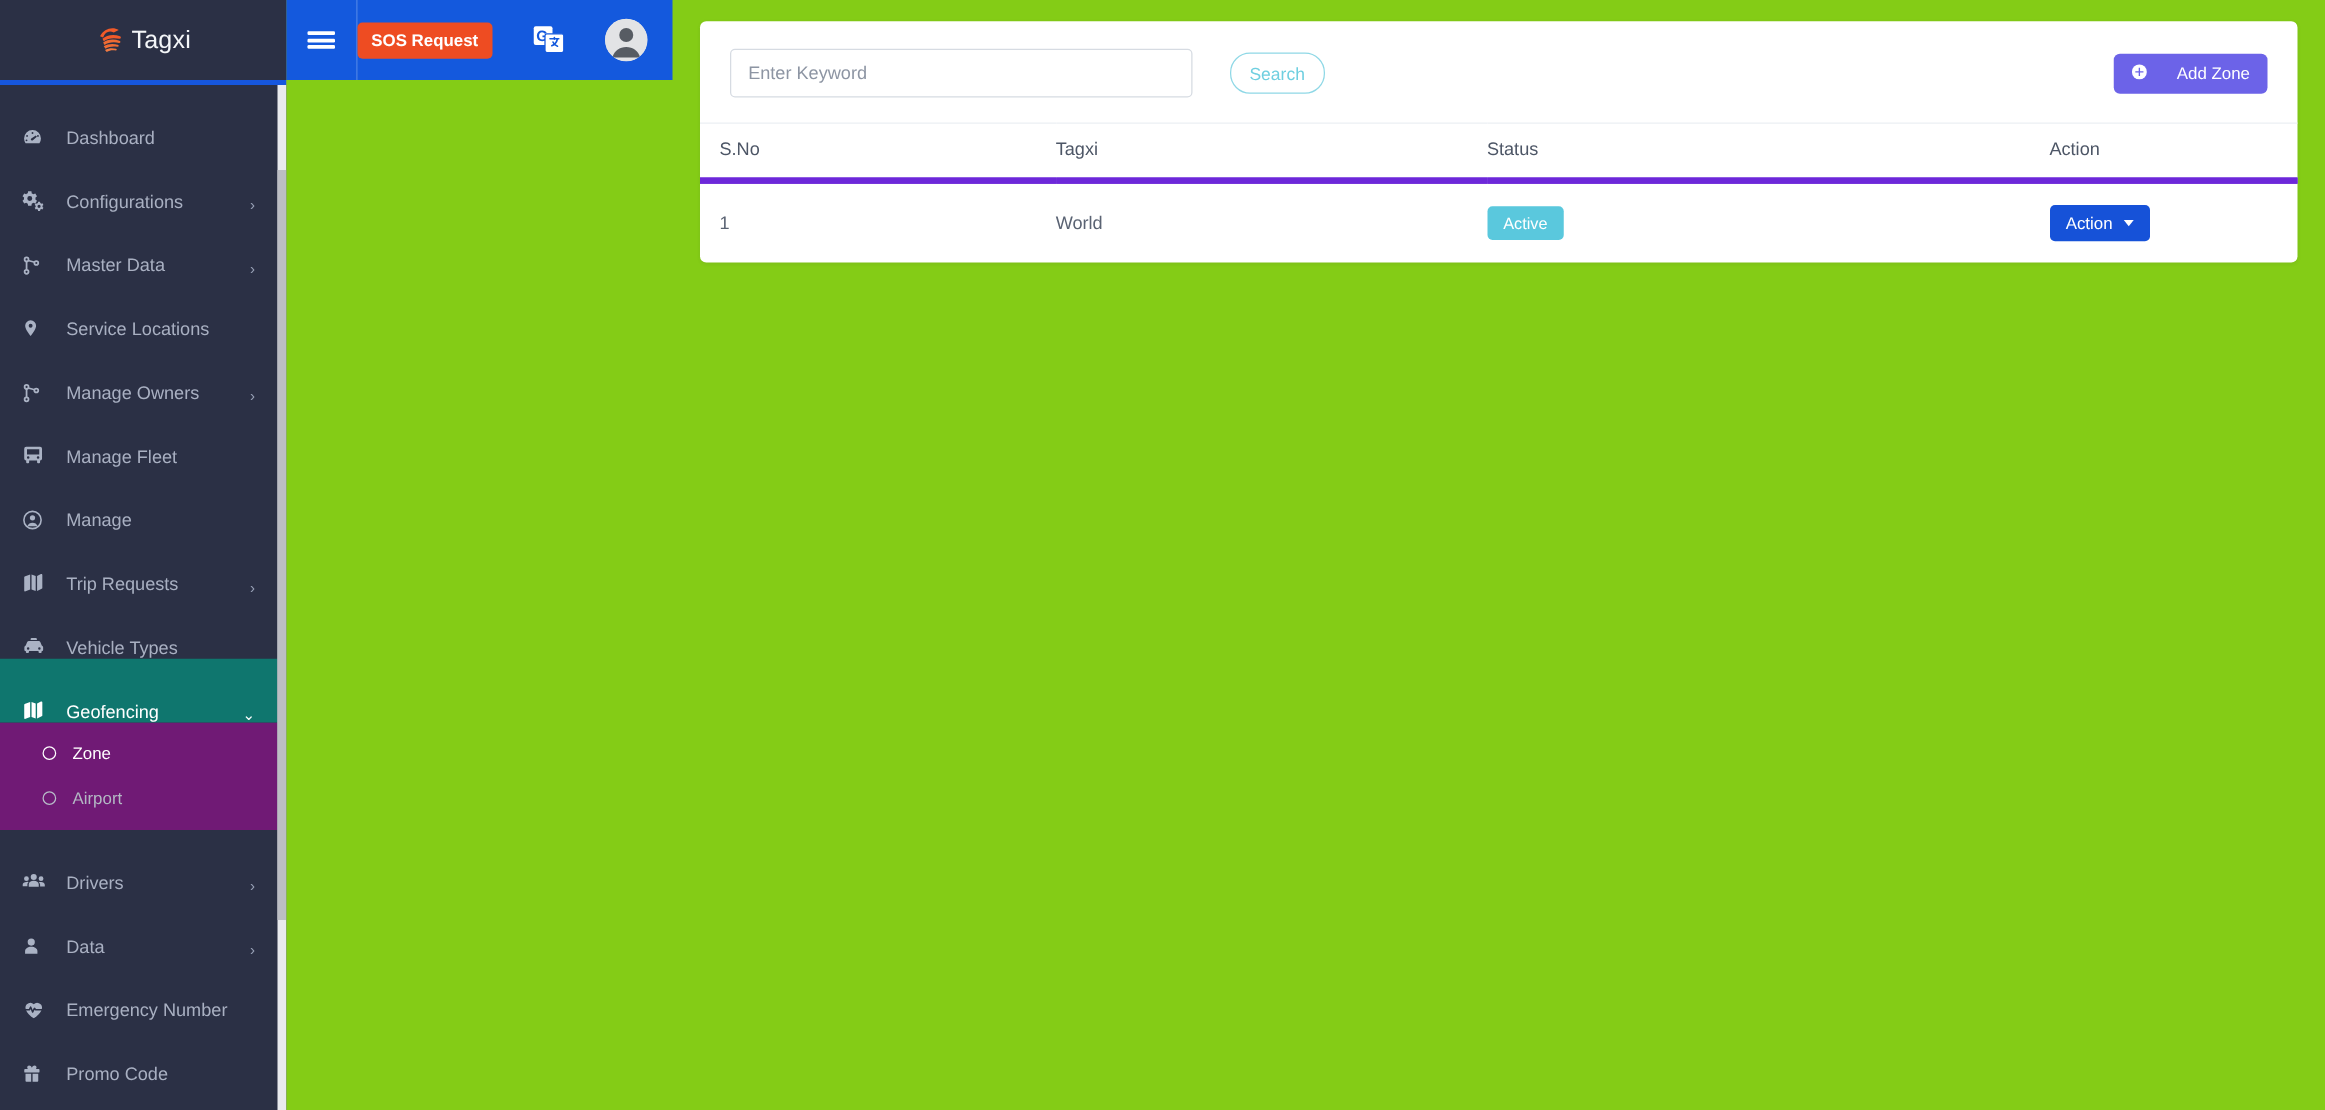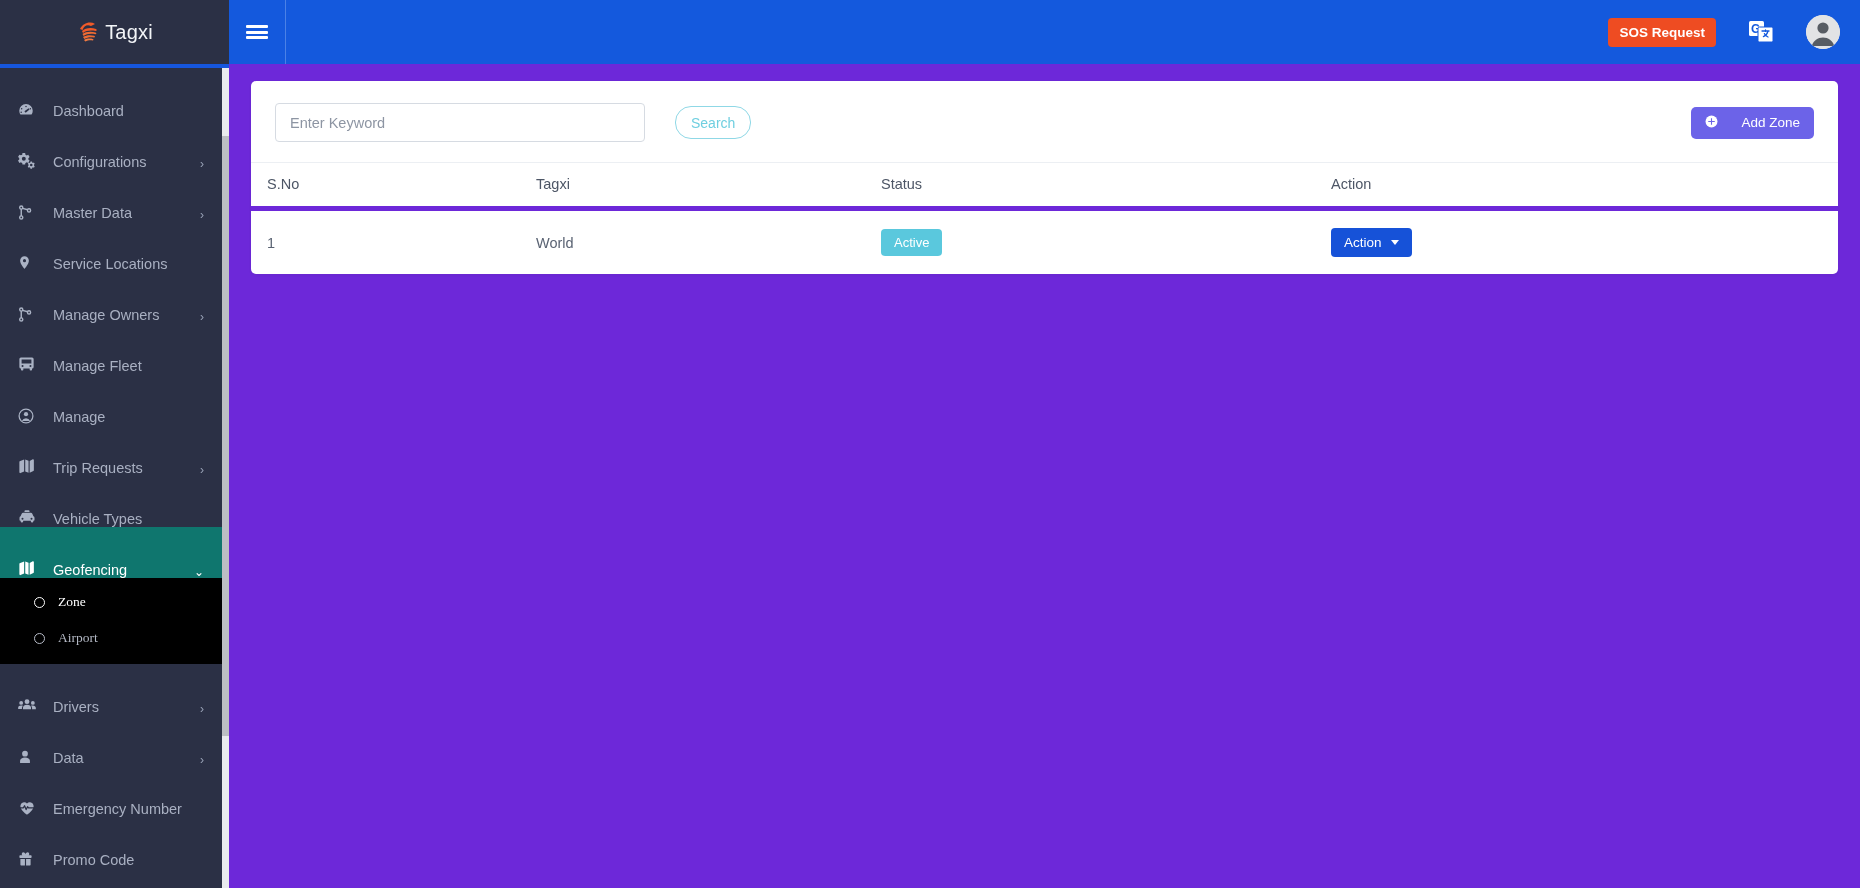--- a/index.html
+++ b/index.html
@@ -78,23 +78,22 @@
     flex: 0 0 auto;
   }
   .nav-item.active {
     background: #0f766e;
   }
   .nav-item.active .nav-label { color: #ffffff; }
   .nav-item.active .ico { color: #ffffff; }
   .nav-item.active .caret { color: #ffffff; }
 
   .submenu {
-    background: #000000;
+    background: #701a75;
     padding: 6px 0 8px 0;
-    font-family: Liberation Serif, serif;
   }
   .sub-item {
     display: flex;
     align-items: center;
     height: 36px;
     padding-left: 34px;
     cursor: pointer;
   }
   .sub-bullet {
     width: 11px; height: 11px;
@@ -123,22 +122,22 @@
     right: 0; top: 68px;
     width: 7px; height: 600px;
     background: #bcbec4;
   }
 
   
   .main {
     flex: 1 1 auto;
     height: 888px;
     display: flex;
-    flex-direction: column;
-    background: #6d28d9;
+    flex-direction: row;
+    background: #84cc16;
     min-width: 0;
   }
   .topbar {
     height: 64px;
     background: #1459dd;
     display: flex;
     align-items: center;
     flex: 0 0 64px;
     padding-right: 20px;
   }

